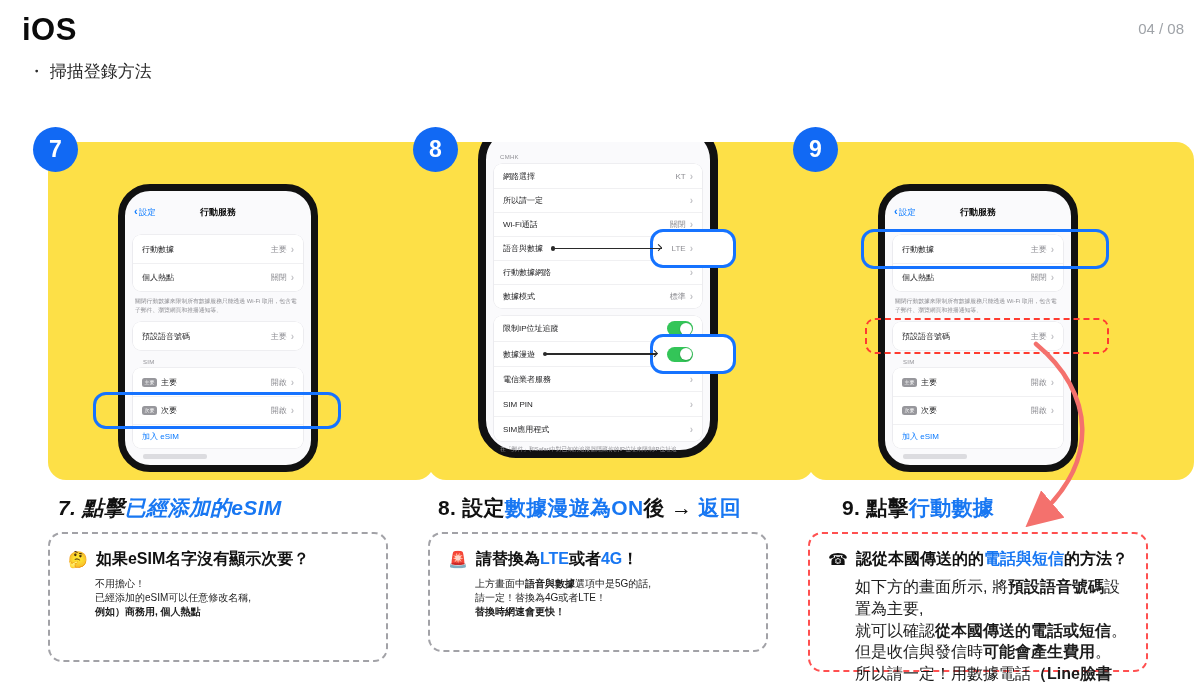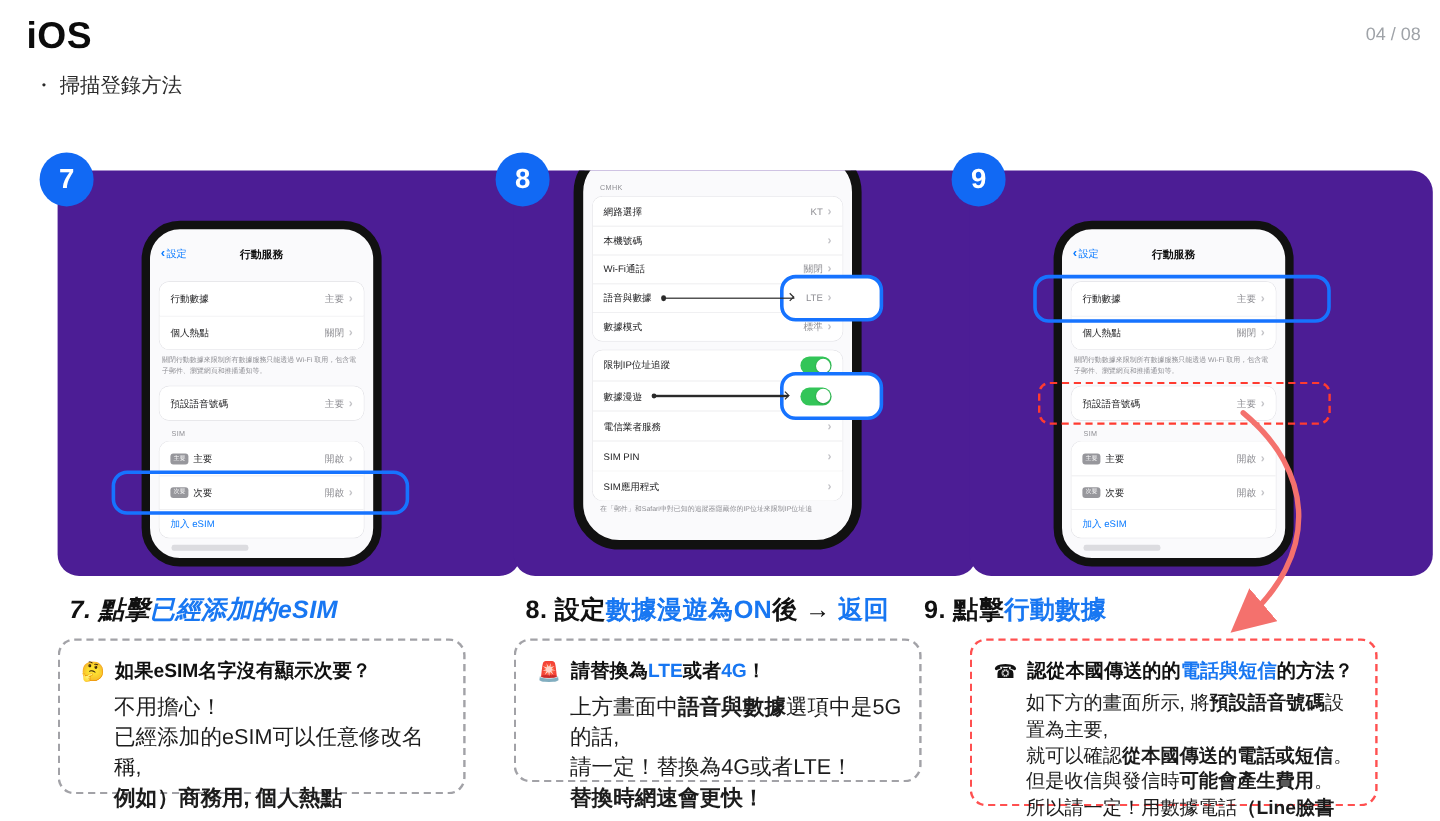--- a/index.html
+++ b/index.html
@@ -6,21 +6,21 @@
   html,body { width:1200px; height:684px; background:#fff;
     font-family:"Liberation Sans","DejaVu Sans",sans-serif; }
   #page { position:relative; width:1200px; height:684px; background:#fff; overflow:hidden; }
 
   
   .hd-title { position:absolute; left:22px; top:12px; font-size:31px; font-weight:800; color:#0b0b0b; letter-spacing:0.5px;text-align:center; }
   .hd-sub   { position:absolute; left:28px; top:60px; font-size:17px; color:#2b2b2b; }
   .hd-page  { position:absolute; right:16px; top:20px; font-size:15px; color:#9fa3a8;text-align:right; }
 
   
-  .card { position:absolute; top:142px; width:386px; height:338px; background:#4c1d95; border-radius:18px; }
+  .card { position:absolute; top:142px; width:386px; height:338px; background:#fde047; border-radius:18px; }
   #card7 { left:48px; } #card8 { left:428px; overflow:hidden; } #card9 { left:808px; }
   .numbadge { position:absolute; top:127px; width:45px; height:45px; border-radius:50%;
     background:#1169f4; color:#fff; font-size:23px; font-weight:700;
     display:flex; align-items:center; justify-content:center; z-index:6; }
   #badge7 { left:33px; } #badge8 { left:413px; } #badge9 { left:793px; }
 
   
   .phone { position:absolute; background:#fafafc; border:7px solid #111; border-radius:32px; }
   #phone7 { left:70px; top:42px; width:200px; height:288px; }
   #phone9 { left:70px; top:42px; width:200px; height:288px; }
@@ -63,31 +63,31 @@
   .annline { flex:1; height:1.6px; background:#2a2a2a; margin:0 10px 0 9px; position:relative; z-index:2; }
   .annline::before { content:""; position:absolute; left:-1px; top:-1.4px; width:4.4px; height:4.4px; border-radius:50%; background:#2a2a2a; }
   .annline::after { content:""; position:absolute; right:0; top:-2.4px; border:solid #2a2a2a; border-width:0 1.6px 1.6px 0; padding:2.1px; transform:rotate(-45deg); }
 
   
   .toggle { width:26px; height:15px; border-radius:8px; background:#33c558; position:relative; display:inline-block; margin-left:auto; }
   .toggle .knob { position:absolute; right:1.5px; top:1.5px; width:12px; height:12px; border-radius:50%; background:#fff; box-shadow:0 0.5px 1.5px rgba(0,0,0,0.3); }
 
   
   .caption { position:absolute; top:494px; font-size:21px; font-weight:700; color:#111; letter-spacing:0.3px; }
-  #cap7 { left:58px;font-style:italic; } #cap8 { left:438px; } #cap9 { left:770px; }
+  #cap7 { left:58px;font-style:italic; } #cap8 { left:438px; } #cap9 { left:842px; }
   .cu { color:#1877f2; }
 
   
   .note { position:absolute; top:532px; width:340px; background:#fff;
     border:2px dashed #a2a2a7; border-radius:14px; padding:15px 14px 0 18px; }
   #note7 { left:48px; height:130px; } #note8 { left:428px; height:120px; }
   #note9 { left:808px; height:140px; border-color:#ff5050; }
   .ntitle { font-size:16px; font-weight:700; color:#111; display:flex; align-items:center; }
   .nicon { font-size:16px; margin-right:8px; }
-  .nbody { margin:7px 0 0 27px; font-size:18px; line-height:1.4; color:#1c1c1c; }
+  .nbody { margin:7px 0 0 27px; font-size:10px; line-height:1.4; color:#1c1c1c; }
   #note9 .nbody { font-size:16px; line-height:1.36; margin-top:6px; }
   .b { font-weight:700; }
 
   
   #arrow-overlay { position:absolute; left:0; top:0; width:1200px; height:684px; pointer-events:none; z-index:5; }
 </style>
 </head>
 <body>
 
 <div id="page">
@@ -169,35 +169,40 @@
     <div class="phone" id="phone8">
       <div class="screen" style="padding-top:24px;">
         <div class="sechdr" style="margin:0 0 0 14px;">CMHK</div>
         <div class="group mt4">
           <div class="row h24">
             <span class="rlabel">網路選擇</span>
             <span class="rvalue">KT</span>
               <span class="chev"></span>
           </div>
           <div class="row h24">
-            <span class="rlabel">本機號碼</span>
+            <span class="rlabel">所以請一定</span>
             <span class="rvalue"></span>
               <span class="chev"></span>
           </div>
           <div class="row h24">
             <span class="rlabel">Wi-Fi通話</span>
             <span class="rvalue">關閉</span>
               <span class="chev"></span>
           </div>
           <div class="row h24">
             <div class="valbox"></div>
             <span class="rlabel zi">語音與數據</span>
             <span class="annline"></span>
             <span class="rvalue zi" style="margin-left:0;color:#8e8e93;">LTE</span>
               <span class="chev zi"></span>
+          </div>
+          <div class="row h24">
+            <span class="rlabel">行動數據網路</span>
+            <span class="rvalue"></span>
+              <span class="chev"></span>
           </div>
           <div class="row h24">
             <span class="rlabel">數據模式</span>
             <span class="rvalue">標準</span>
               <span class="chev"></span>
           </div>
         </div>
         <div class="group mt8">
           <div class="row h25">
             <span class="rlabel">限制IP位址追蹤</span>

